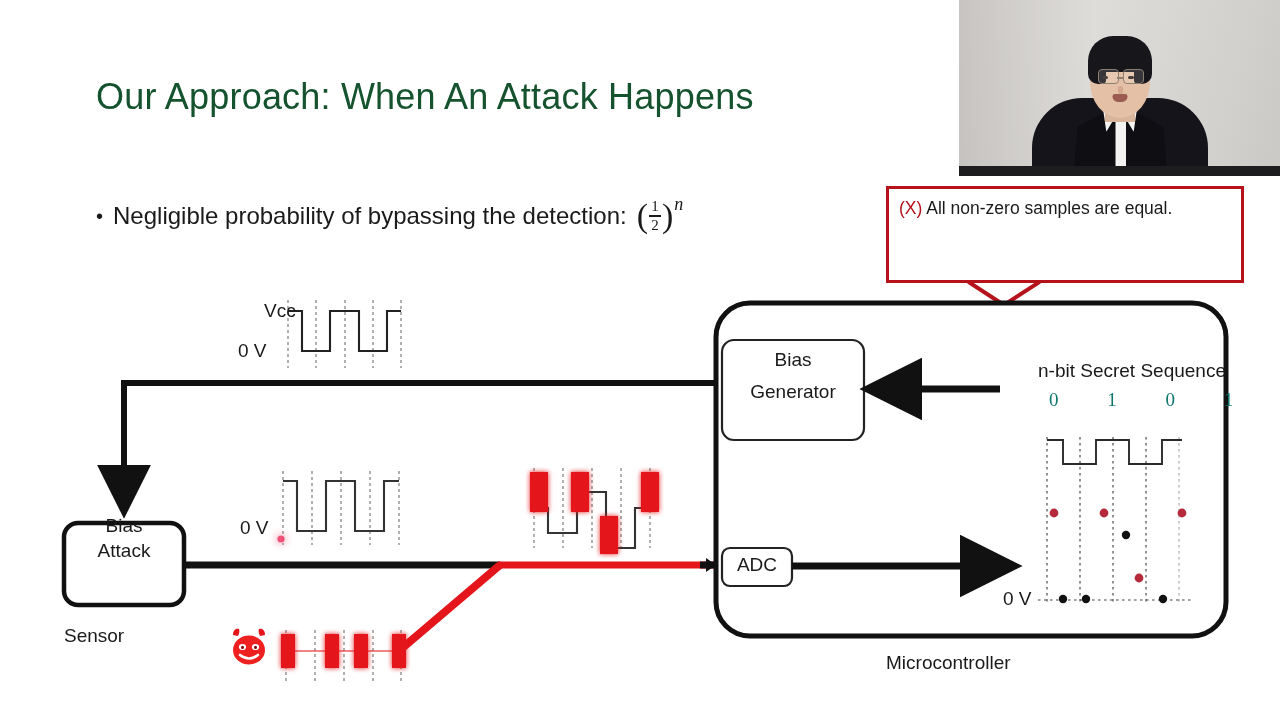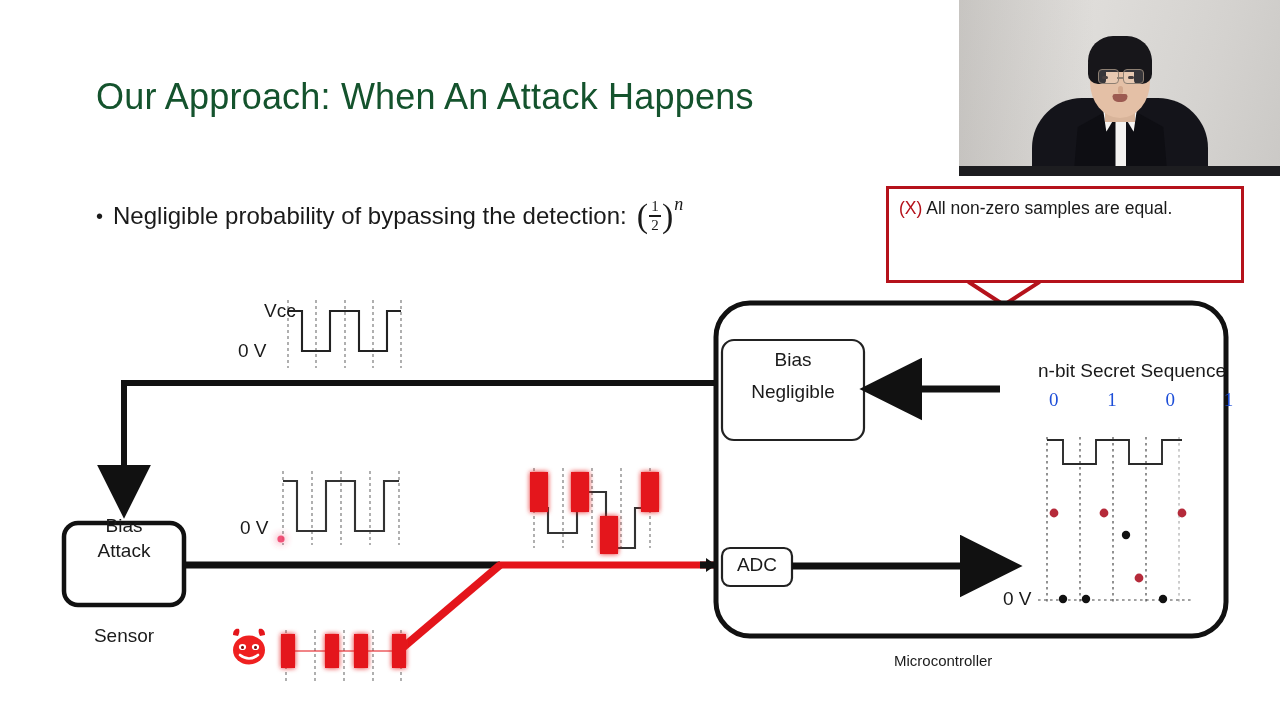--- a/index.html
+++ b/index.html
@@ -101,27 +101,27 @@
   
   #diagram{position:absolute;left:0;top:0;width:1280px;height:720px;}
 
   
   .lbl{position:absolute;color:#1a1a1a;white-space:nowrap;}
   #lbl-vcc{left:236px;top:300px;font-size:19px;margin-left:28px;}
   #lbl-0v-top{left:238px;top:340px;font-size:19px;}
   #lbl-0v-mid{left:240px;top:517px;font-size:19px;}
   #lbl-0v-right{left:1003px;top:588px;font-size:19px;}
   #lbl-bias-out{left:64px;top:513px;width:120px;text-align:center;font-size:19px;line-height:25px;}
-  #lbl-sensor{left:64px;top:625px;width:120px;text-align:center;font-size:19px;}
+  #lbl-sensor{left:64px;top:625px;width:120px;font-size:19px;}
   #lbl-bvg{left:722px;top:344px;width:142px;text-align:center;font-size:19px;line-height:32px;}
   #lbl-adc{left:722px;top:554px;width:70px;text-align:center;font-size:19px;}
-  #lbl-mcu{left:886px;top:652px;font-size:15px;margin-left:8px;}
+  #lbl-mcu{left:886px;top:652px;font-size:19px;}
   #lbl-seq{left:1010px;top:360px;font-size:19px;margin-left:28px;}
   #lbl-bits{left:1049px;top:389px;font-size:19px;letter-spacing:22px;
-            font-family:"Liberation Serif","DejaVu Serif",serif;color:#1d4ed8;}
+            font-family:"Liberation Serif","DejaVu Serif",serif;color:#0f766e;}
 
   
   #devil{position:absolute;left:228px;top:626px;width:42px;height:42px;}
 </style>
 </head>
 <body>
 
 <div id="slide">
 
   <div id="title">Our Approach: When An Attack Happens</div>
@@ -324,21 +324,21 @@
   <div class="lbl" id="lbl-0v-right">0 V</div>
 
   <div class="lbl" id="lbl-bias-out">
     <div>Bias</div>
     <div>Attack</div>
   </div>
   <div class="lbl" id="lbl-sensor">Sensor</div>
 
   <div class="lbl" id="lbl-bvg">
     <div>Bias</div>
-    <div>Negligible</div>
+    <div>Generator</div>
   </div>
 
   <div class="lbl" id="lbl-adc">ADC</div>
   <div class="lbl" id="lbl-mcu">Microcontroller</div>
   <div class="lbl" id="lbl-seq">n-bit Secret Sequence</div>
   <div class="lbl" id="lbl-bits">0 1 0 1</div>
 
 </div>
 
 </body></html>

